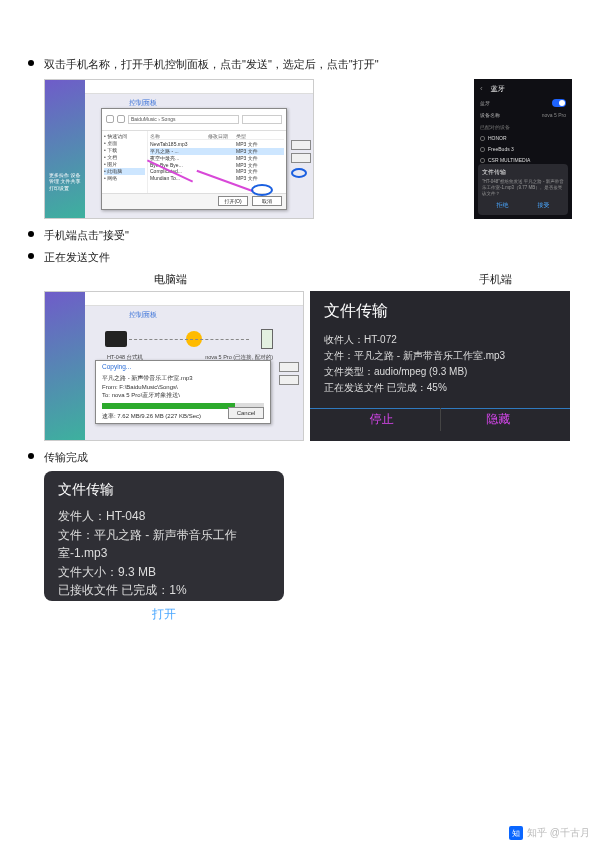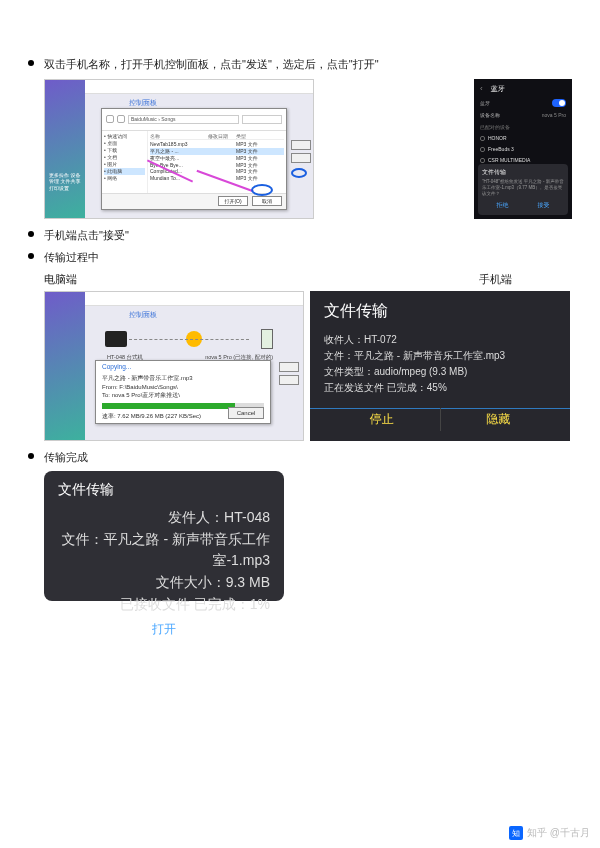--- a/index.html
+++ b/index.html
@@ -11,21 +11,21 @@
       font-size: 11px;
       color: #222;
       position: relative;
       padding: 50px 28px 0 28px;
     }
     .bullet-row { display: flex; align-items: flex-start; margin: 6px 0 6px 0; }
     .bullet { width: 6px; height: 6px; border-radius: 50%; background: #000; margin: 4px 10px 0 0; flex-shrink: 0; }
     .bullet-text { font-size: 11px; line-height: 1.5; }
     .images-row { display: flex; gap: 6px; margin: 4px 0 8px 16px; }
     .labels-row { display: flex; margin: 2px 0 4px 16px; font-size: 11px; }
-    .label-left { flex: 0 0 auto; }
+    .label-left { flex: 0 0 auto; margin-left: 110px; }
     .label-right { margin-left: auto; margin-right: 60px; }
 
     
     .pc-shot1 {
       width: 270px; height: 140px; background: #e9e9f2; border: 1px solid #ccc;
       position: relative; overflow: hidden; font-size: 6px;
     }
     .pc-shot1 .side { position:absolute; left:0; top:0; width:40px; height:100%;
       background: linear-gradient(160deg,#6f5cc9 0%,#3db19e 100%); }
     .pc-shot1 .side2 { position:absolute; left:0; bottom:0; width:40px; height:50px;
@@ -103,30 +103,30 @@
 
     
     .phone-shot2 {
       width: 260px; height: 150px; background:#27272d; color:#e5e5e5; padding:10px 14px;
       font-size:10px; display:flex; flex-direction:column;
     }
     .phone-shot2 .title{font-size:16px; color:#fff; margin-bottom:10px;}
     .phone-shot2 .info{font-size:10px; line-height:1.6; color:#ddd;}
     .phone-shot2 .divider{height:1px; background:#2f7abf; margin:12px -14px 0;}
     .phone-shot2 .actions{display:flex; height:30px;}
-    .phone-shot2 .actions div{flex:1; display:flex; align-items:center; justify-content:center; color:#fde047; font-size:12px;}
+    .phone-shot2 .actions div{flex:1; display:flex; align-items:center; justify-content:center; color:#d946ef; font-size:12px;}
     .phone-shot2 .actions .sep{width:1px; flex:0 0 1px; background:#444;}
 
     
     .phone-shot3 {
       width: 240px; height: 130px; background:#2f2f35; border-radius:8px; color:#e5e5e5;
       padding:10px 14px; font-size:10px; display:flex; flex-direction:column; margin-left:16px;
     }
     .phone-shot3 .title{font-size:14px; color:#fff; margin-bottom:8px;}
-    .phone-shot3 .info{font-size:14px; line-height:1.55; color:#ddd; flex:1;text-align:right;}
+    .phone-shot3 .info{font-size:12px; line-height:1.55; color:#ddd; flex:1;}
     .phone-shot3 .action{text-align:center; color:#4aa7ff; font-size:12px; padding-top:6px;}
 
     .watermark {
       position:absolute; right:10px; bottom:8px; color:#bbb; font-size:10px;
       display:flex; align-items:center; gap:4px;
     }
     .zhihu-icon{ width:14px; height:14px; background:#0a66ff; color:#fff; font-size:8px; display:flex; align-items:center; justify-content:center; border-radius:2px;}
   </style>
 </head>
 <body>
@@ -257,21 +257,21 @@
   </div>
 </div>
 
 <div class="bullet-row">
   <div class="bullet"></div>
   <div class="bullet-text">手机端点击"接受"</div>
 </div>
 
 <div class="bullet-row">
   <div class="bullet"></div>
-  <div class="bullet-text">传输过程中</div>
+  <div class="bullet-text">正在发送文件</div>
 </div>
 <div class="labels-row">
   <div class="label-left">电脑端</div>
   <div class="label-right">手机端</div>
 </div>
 
 <div class="images-row">
 
   <div class="pc-shot2">
     <div class="side"></div>

